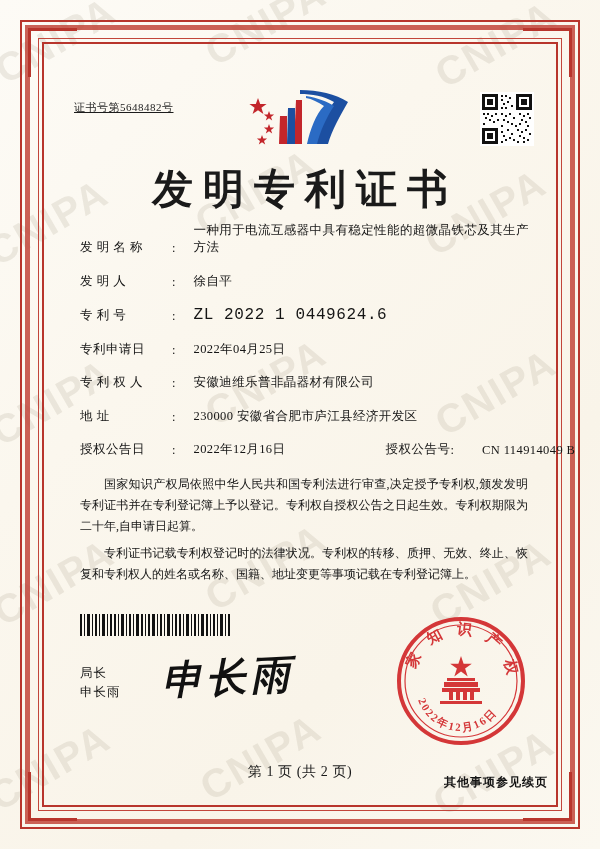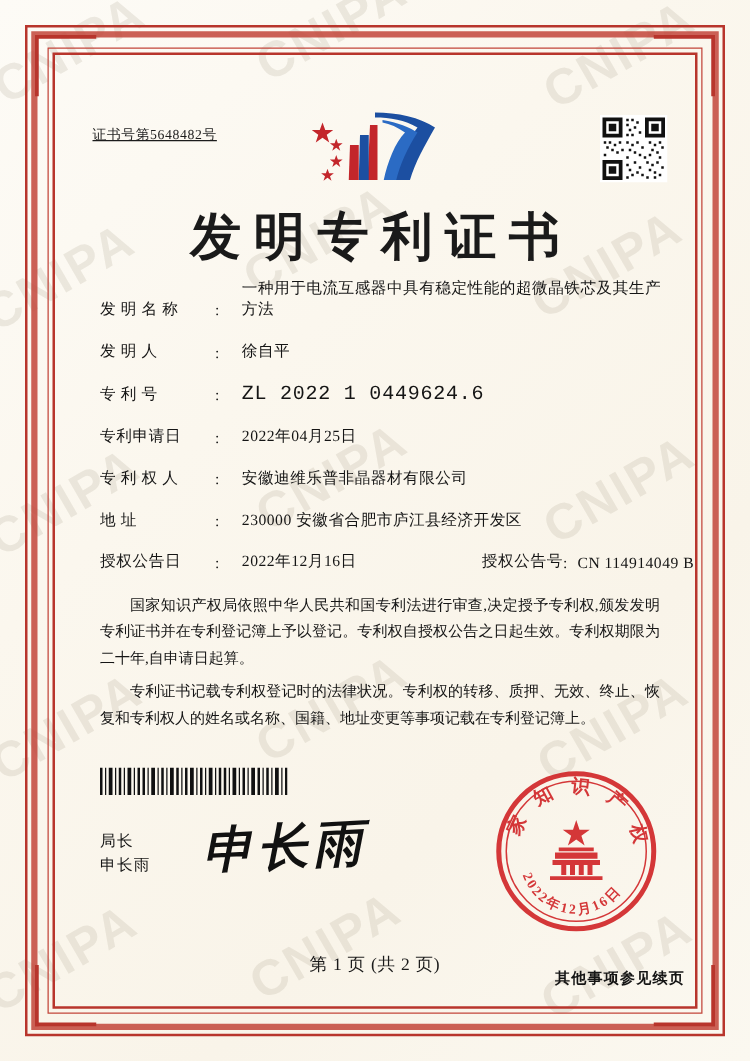--- a/index.html
+++ b/index.html
@@ -167,21 +167,21 @@
     flex: 0 0 auto;
     min-width: 170px;
   }
   .second-label {
     flex: 0 0 auto;
     margin-left: 22px;
     white-space: nowrap;
     letter-spacing: 0.5px;
   }
   .second-value {
-    margin-left: 2px;
+    margin-left: 22px;
     white-space: nowrap;
     letter-spacing: 0.4px;
   }
 
   .paragraphs {
     position: absolute;
     top: 420px;
     left: 28px;
     right: 20px;
     font-size: 12px;

